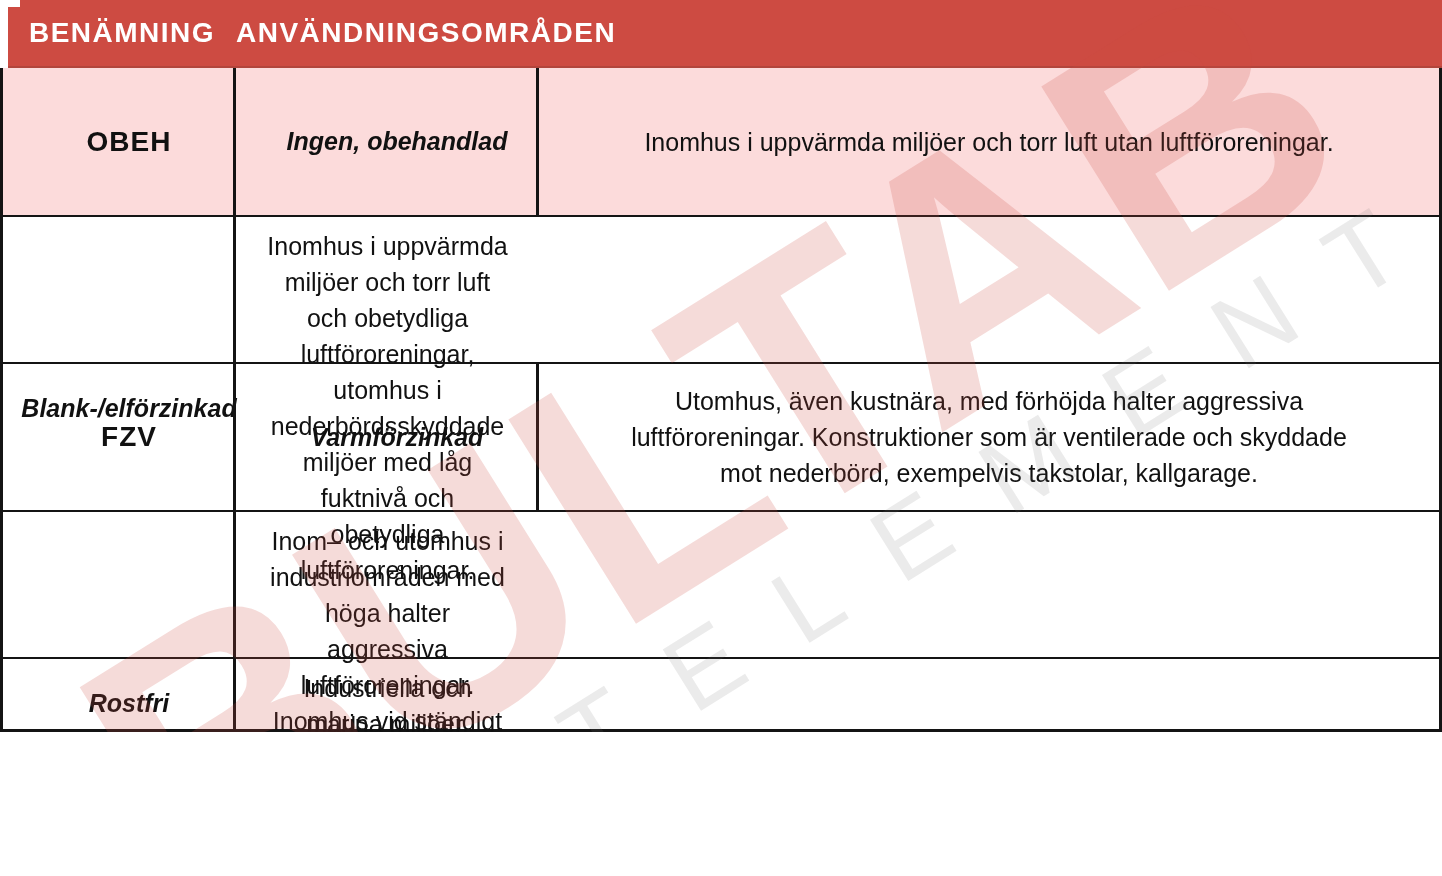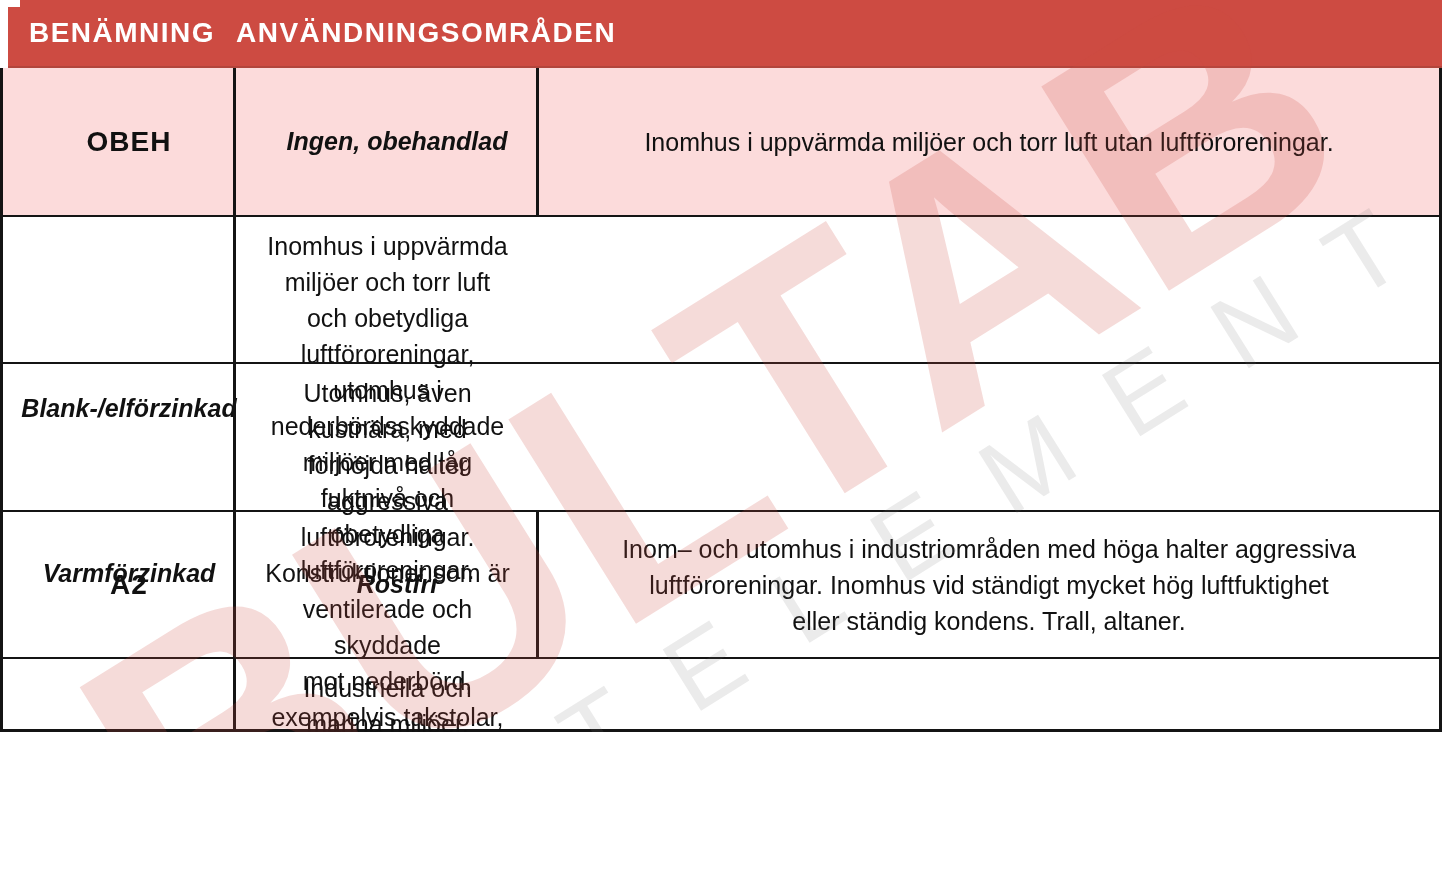--- a/index.html
+++ b/index.html
@@ -86,28 +86,28 @@
     </div>
 
     <div class="row">
       <div class="cell treatment">Blank-/elförzinkad</div>
       <div class="cell usage">Inomhus i uppvärmda miljöer och torr luft och obetydliga
 luftföroreningar, utomhus i nederbördsskyddade miljöer med låg
 fuktnivå och obetydliga luftföroreningar.</div>
     </div>
 
     <div class="row">
+      <div class="cell code">FZV</div>
       <div class="cell treatment">Varmförzinkad</div>
       <div class="cell usage">Utomhus, även kustnära, med förhöjda halter aggressiva
 luftföroreningar. Konstruktioner som är ventilerade och skyddade
 mot nederbörd, exempelvis takstolar, kallgarage.</div>
     </div>
 
     <div class="row">
-      <div class="cell code">A2</div>
       <div class="cell treatment">Rostfri</div>
       <div class="cell usage">Inom– och utomhus i industriområden med höga halter aggressiva
 luftföroreningar. Inomhus vid ständigt mycket hög luftfuktighet
 eller ständig kondens. Trall, altaner.</div>
     </div>
 
     <div class="row">
       <div class="cell code">A4</div>
       <div class="cell usage">Industriella och marina miljöer.
 Kust– och offshoreområden med höga salthalter.

